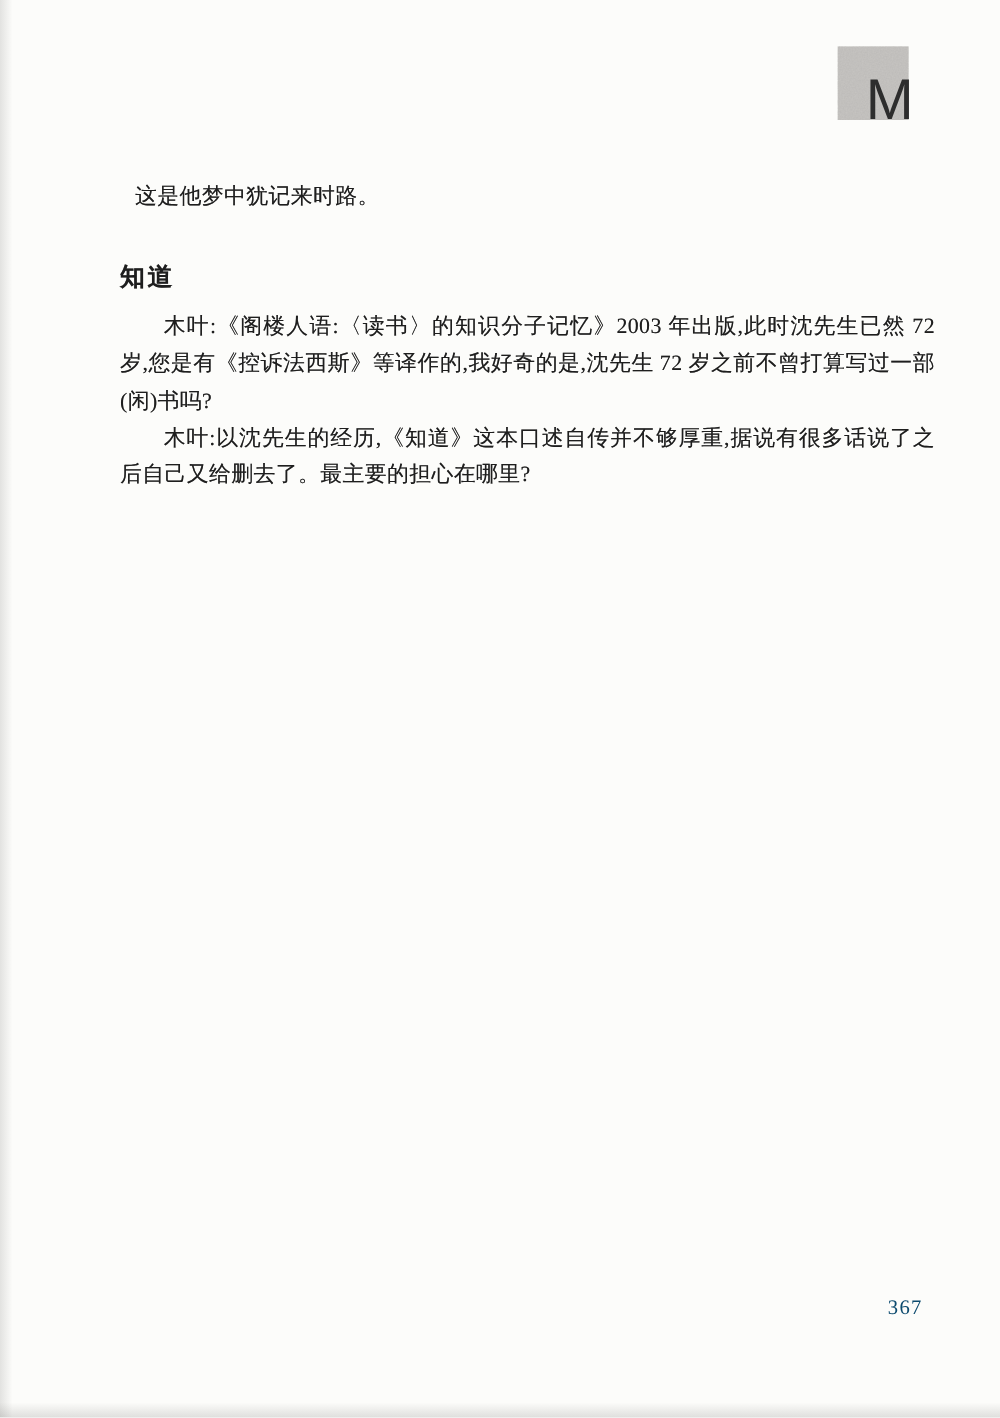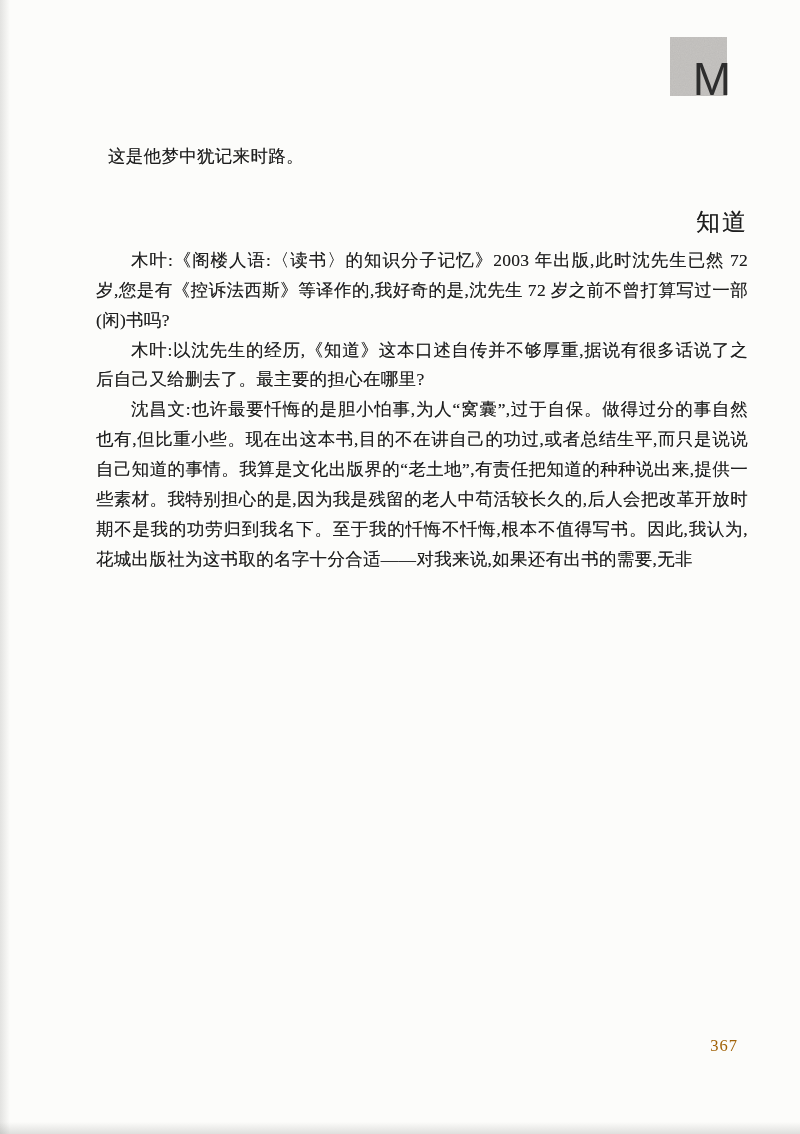--- a/index.html
+++ b/index.html
@@ -67,37 +67,37 @@
     letter-spacing: 0.3px;
     text-align: justify;
     text-shadow: 0 0 0.5px rgba(25,25,25,0.55);
   }
   .opening-line {
     margin: 12px;
     text-indent: 0;
   }
   .section-title {
     margin: 36px 0 8px 0;
-    text-align: right;
-    font-size: 24px;
-    font-weight: 400;
+    text-align: left;
+    font-size: 20px;
+    font-weight: 700;
     letter-spacing: 2px;
     text-indent: 0;
   }
   .content p.para {
     margin: 0;
     text-indent: 2em;
   }
   .page-number {
     position: absolute;
     top: 1036px;
     right: 62px;
     font-size: 16.5px;
     letter-spacing: 1px;
-    color: #a16207;
+    color: #0c4a6e;
     font-family: "Liberation Serif", "DejaVu Serif", serif;
   }
 </style>
 </head>
 <body>
 
 <div class="page">
 
   <div class="corner-box">
     <svg width="57" height="59" viewBox="0 0 57 59" aria-hidden="true">
@@ -111,18 +111,17 @@
       <rect width="57" height="59" filter="url(#grain)"></rect>
     </svg>
     <span class="corner-letter">M</span>
   </div>
 
   <div class="content">
     <p class="opening-line">这是他梦中犹记来时路。</p>
     <p class="section-title">知道</p>
     <p class="para">木叶:《阁楼人语:〈读书〉的知识分子记忆》2003 年出版,此时沈先生已然 72 岁,您是有《控诉法西斯》等译作的,我好奇的是,沈先生 72 岁之前不曾打算写过一部(闲)书吗?</p>
     <p class="para">木叶:以沈先生的经历,《知道》这本口述自传并不够厚重,据说有很多话说了之后自己又给删去了。最主要的担心在哪里?</p>
-    <p class="para">沈昌文:也许最要忏悔的是胆小怕事,为人“窝囊”,过于自保。做得过分的事自然也有,但比重小些。现在出这本书,目的不在讲自己的功过,或者总结生平,而只是说说自己知道的事情。我算是文化出版界的“老土地”,有责任把知道的种种说出来,提供一些素材。我特别担心的是,因为我是残留的老人中苟活较长久的,后人会把改革开放时期不是我的功劳归到我名下。至于我的忏悔不忏悔,根本不值得写书。因此,我认为,花城出版社为这书取的名字十分合适——对我来说,如果还有出书的需要,无非</p>
   </div>
 
   <div class="page-number">367</div>
 
 </div>
 
 </body></html>

